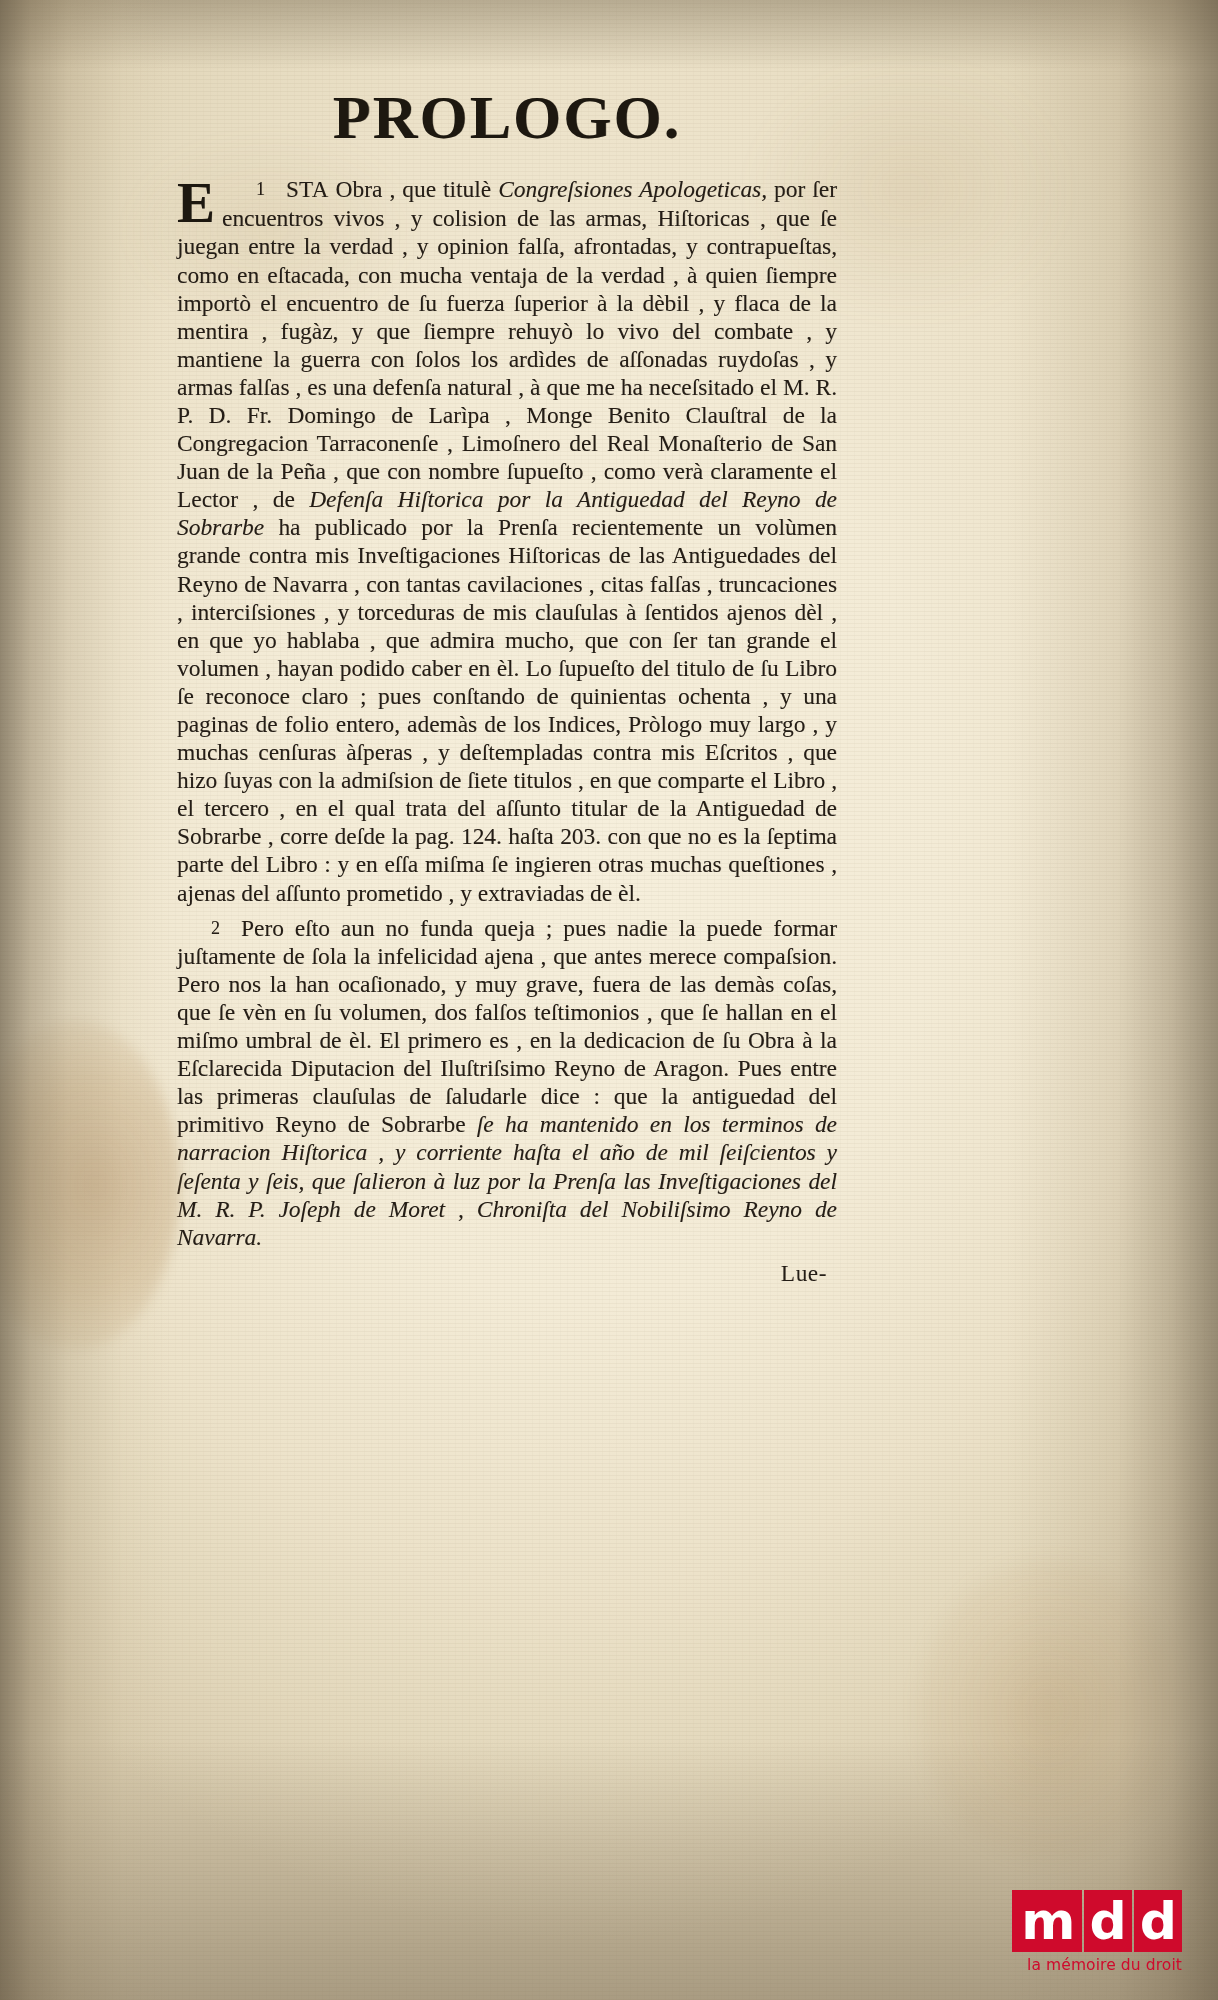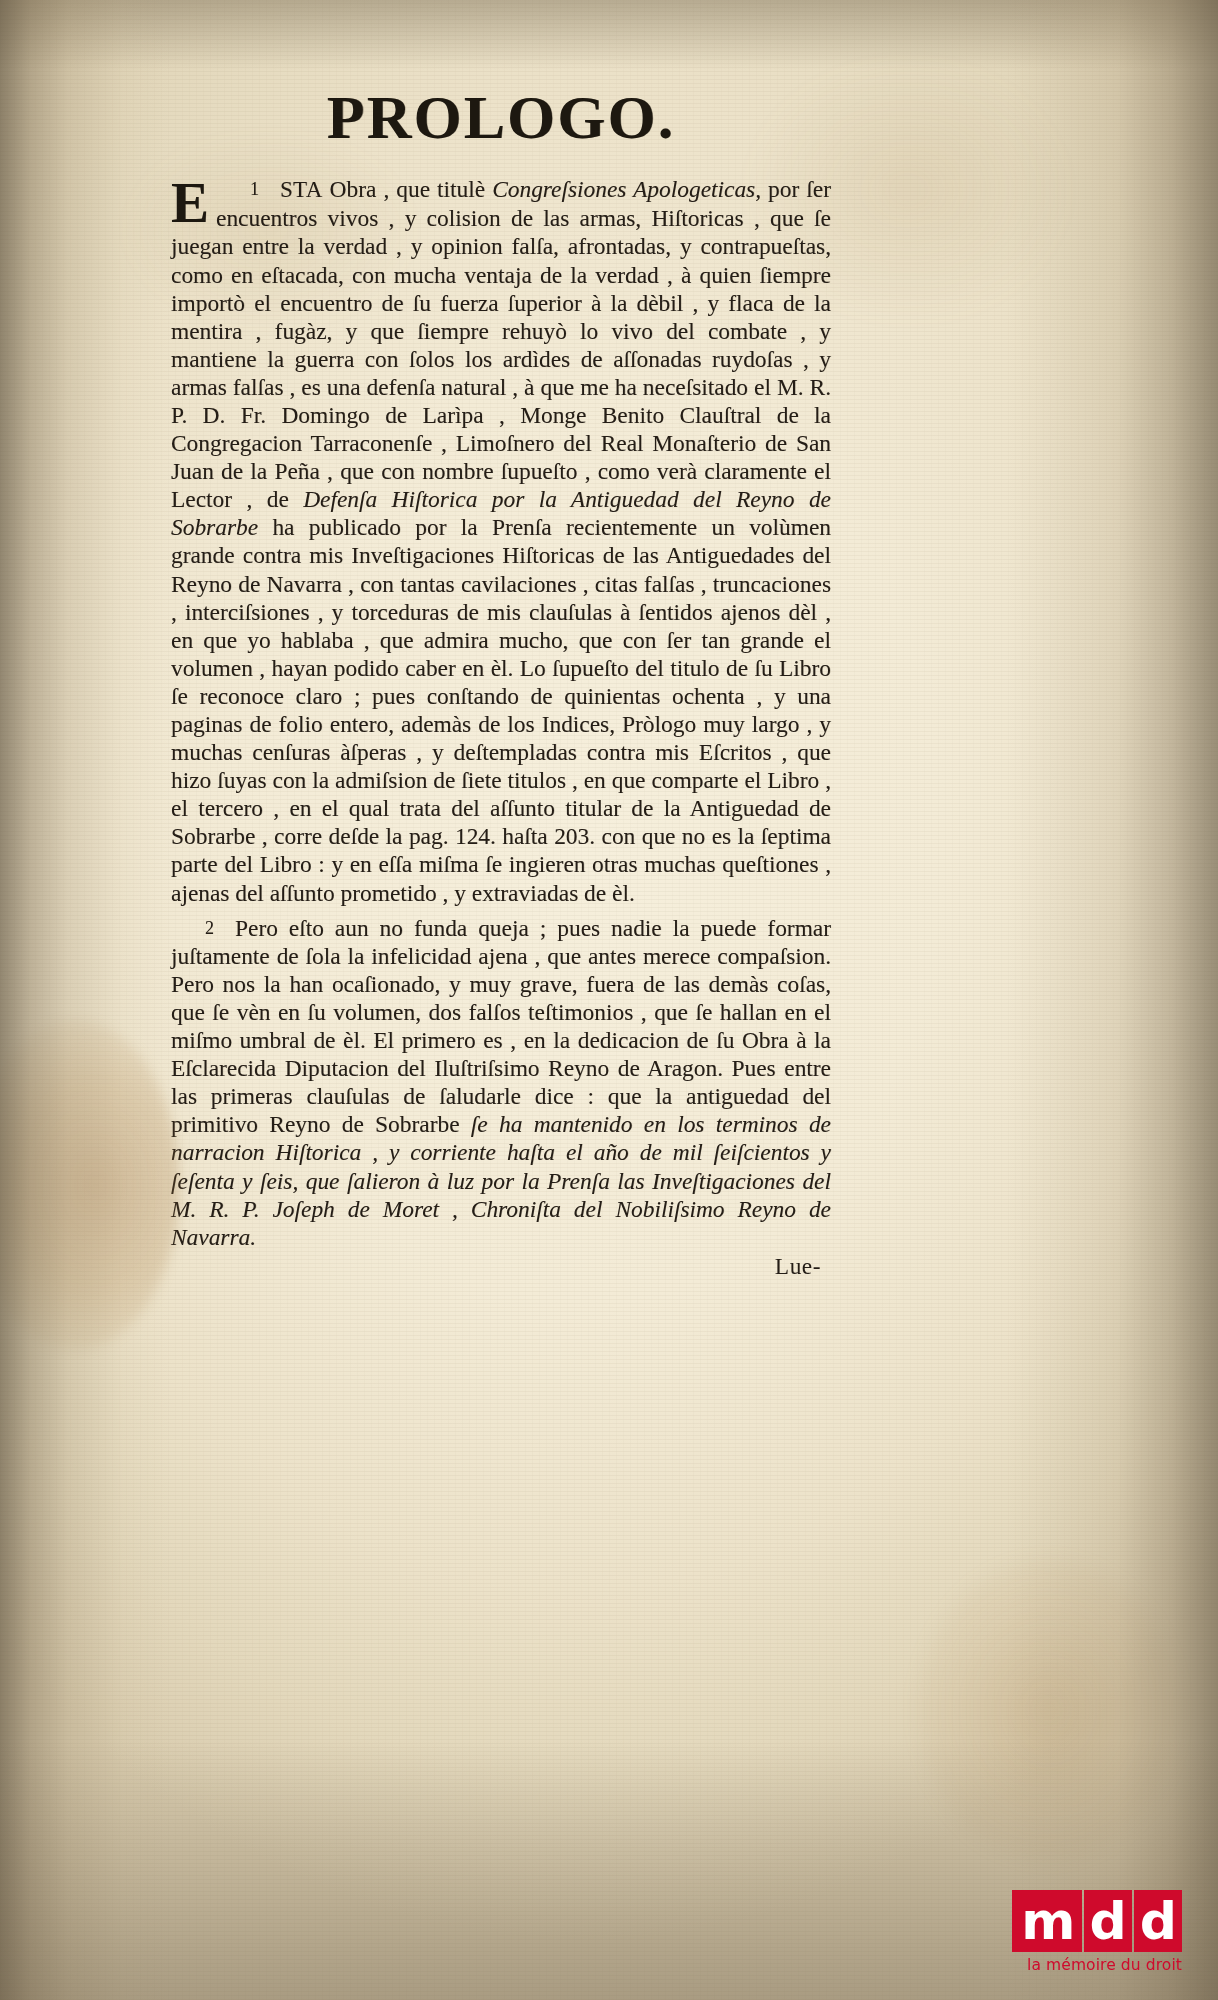--- a/index.html
+++ b/index.html
@@ -90,21 +90,21 @@
     pointer-events: none;
     opacity: 0.20;
     background-image:
       repeating-linear-gradient(0deg, rgba(120,100,70,0.30) 0px, rgba(120,100,70,0.30) 1px, rgba(255,255,255,0) 1px, rgba(255,255,255,0) 4px),
       repeating-linear-gradient(90deg, rgba(120,100,70,0.14) 0px, rgba(120,100,70,0.14) 1px, rgba(255,255,255,0) 1px, rgba(255,255,255,0) 7px);
   }
 
   
   .textblock {
     position: absolute;
-    left: 171px;
+    left: 177px;
     top: 86px;
     width: 660px;
     color: #241d16;
   }
 
   .page-title {
     font-size: 62px;
     font-weight: bold;
     letter-spacing: 2px;
     text-align: center;
@@ -144,21 +144,21 @@
     color: #1d1810;
     font-family: "Liberation Serif", "DejaVu Serif", serif;
   }
 
   .smallcaps { font-size: 23px; letter-spacing: 0.3px; }
   i.ttl { }
 
   .catchword {
     font-size: 23.4px;
     text-align: right;
-    margin: 2px 10px 0 0;
+    margin: 9px 10px 0 0;
     color: #241d16;
     letter-spacing: 0.5px;
   }
 
   
   .logo {
     position: absolute;
     right: 36px;
     bottom: 26px;
     text-align: right;

